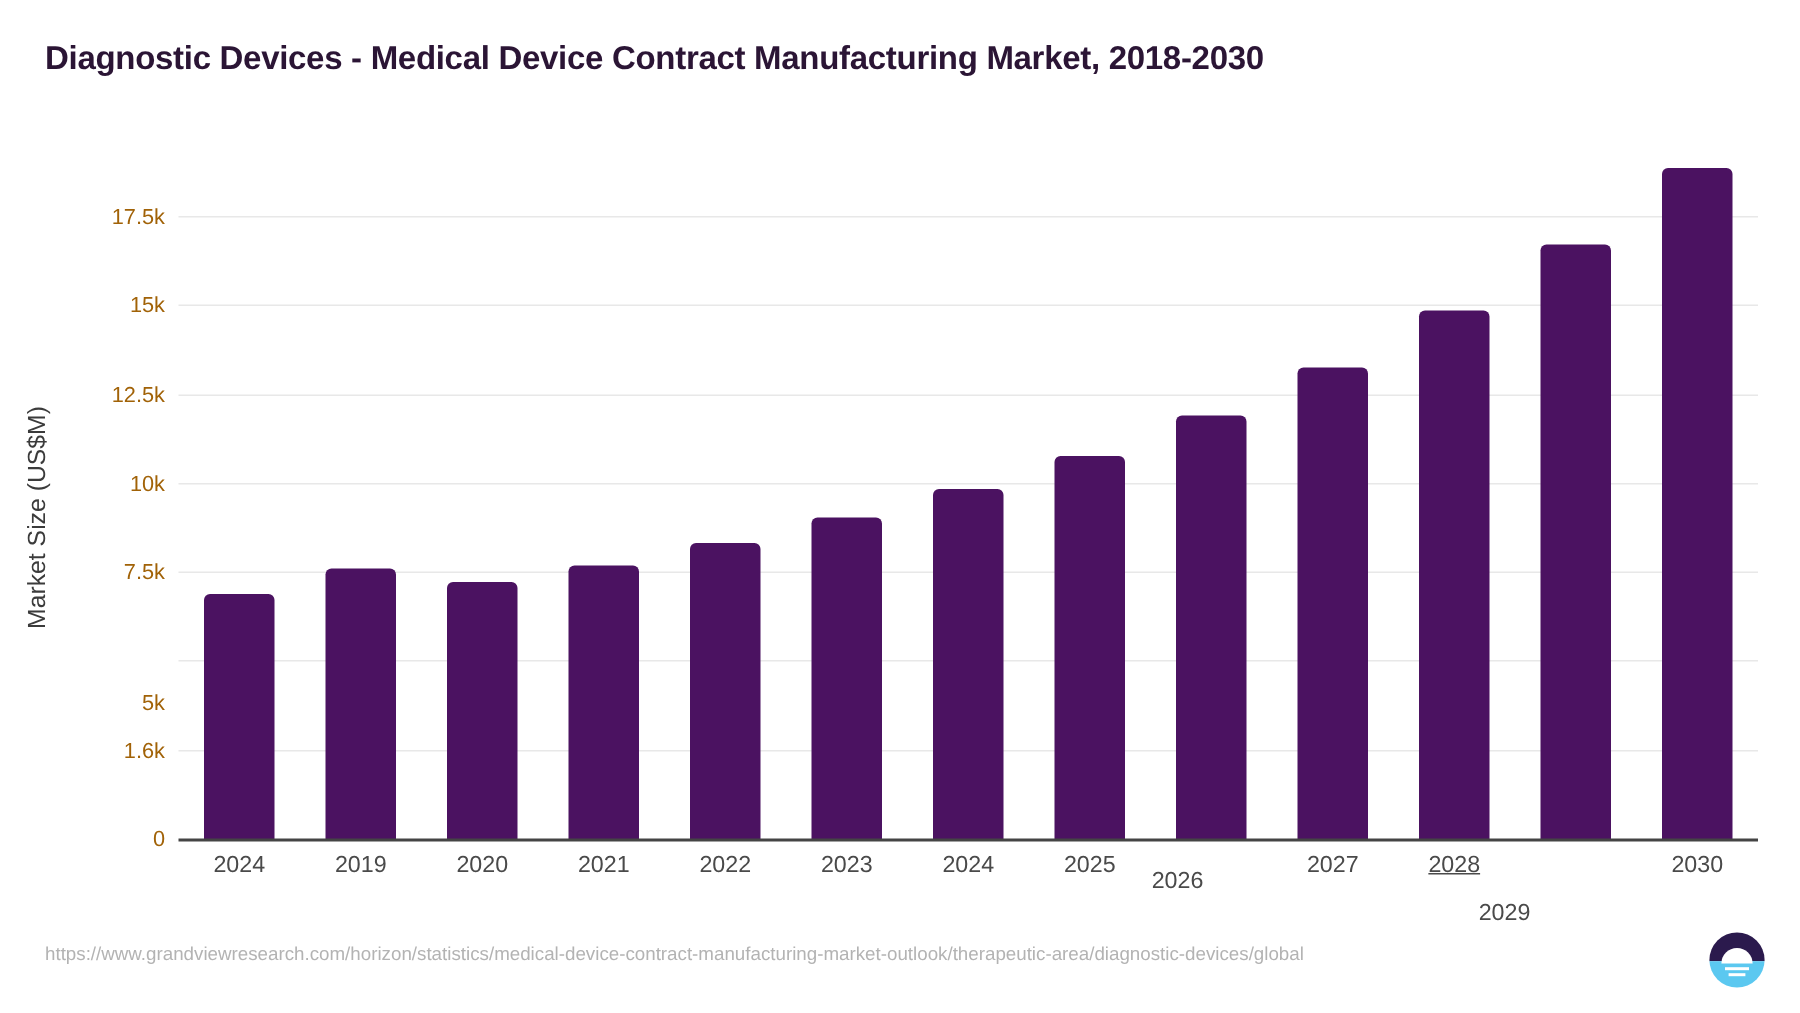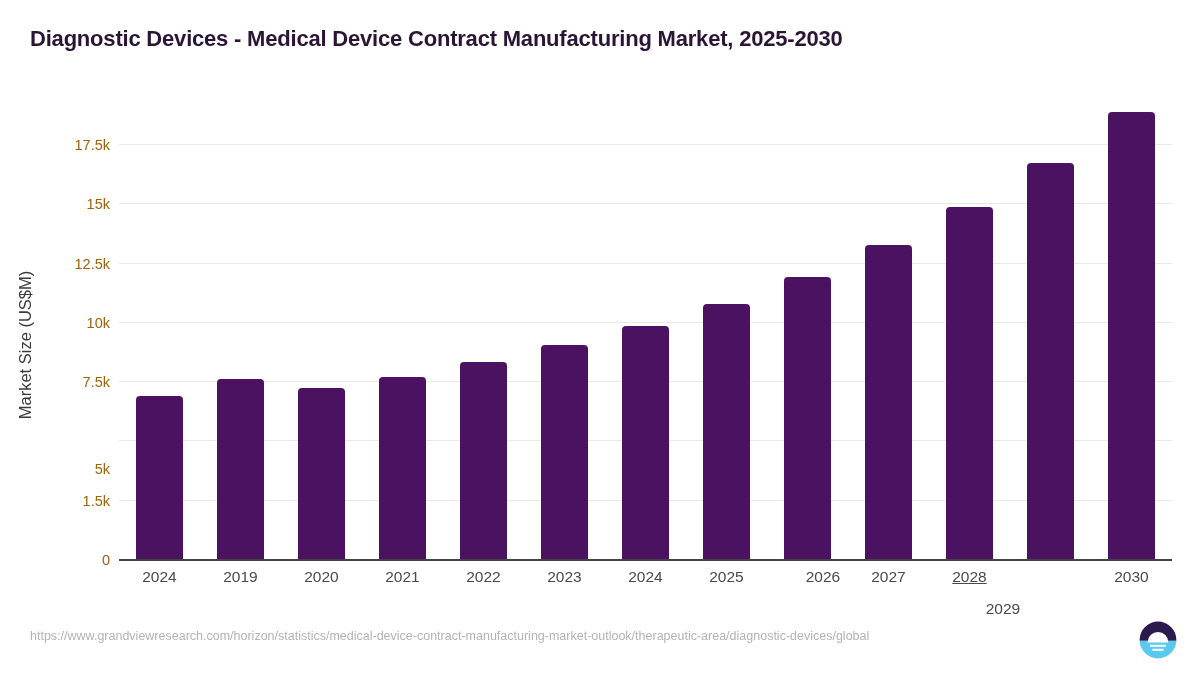--- a/index.html
+++ b/index.html
@@ -146,29 +146,29 @@
     color: #2b1a4d;
     letter-spacing: 1.35px;
     margin-top: 3px;
   }
 </style>
 </head>
 <body>
 
 <div id="card">
 
-  <div id="title">Diagnostic Devices - Medical Device Contract Manufacturing Market, 2025-2030</div>
+  <div id="title">Diagnostic Devices - Medical Device Contract Manufacturing Market, 2018-2030</div>
 
   <div id="ylabel-wrap">
     <div id="ylabel">Market Size (US$M)</div>
   </div>
 
   <div id="yticks">
       <div class="ytick" style="top: 560px;">0</div>
-      <div class="ytick" style="top: 500.722px;">1.5k</div>
+      <div class="ytick" style="top: 500.722px;">1.6k</div>
       <div class="ytick" style="top: 441.443px; margin-top: 28px;">5k</div>
       <div class="ytick" style="top: 382.165px;">7.5k</div>
       <div class="ytick" style="top: 322.887px;">10k</div>
       <div class="ytick" style="top: 263.608px;">12.5k</div>
       <div class="ytick" style="top: 204.33px;">15k</div>
       <div class="ytick" style="top: 145.052px;">17.5k</div>
     </div>
 
   <div id="plot">
     <div id="gridlines">
@@ -200,21 +200,21 @@
 
   <div id="xticks">
       <div class="xtick" style="left: 40.5px;">2024</div>
       <div class="xtick" style="left: 121.5px;">2019</div>
       <div class="xtick" style="left: 202.5px;">2020</div>
       <div class="xtick" style="left: 283.5px;">2021</div>
       <div class="xtick" style="left: 364.5px;">2022</div>
       <div class="xtick" style="left: 445.5px;">2023</div>
       <div class="xtick" style="left: 526.5px;">2024</div>
       <div class="xtick" style="left: 607.5px;">2025</div>
-      <div class="xtick" style="left: 704px;">2026</div>
+      <div class="xtick" style="left: 666px; margin-top: 11px;">2026</div>
       <div class="xtick" style="left: 769.5px;">2027</div>
       <div class="xtick" style="left: 850.5px; text-decoration: underline;">2028</div>
       <div class="xtick" style="left: 884px; margin-top: 32px;">2029</div>
       <div class="xtick" style="left: 1012.5px;">2030</div>
     </div>
 
   <div id="source">https://www.grandviewresearch.com/horizon/statistics/medical-device-contract-manufacturing-market-outlook/therapeutic-area/diagnostic-devices/global</div>
 
   <div id="logo">
     <svg id="logo-mark" viewBox="0 0 100 100">

